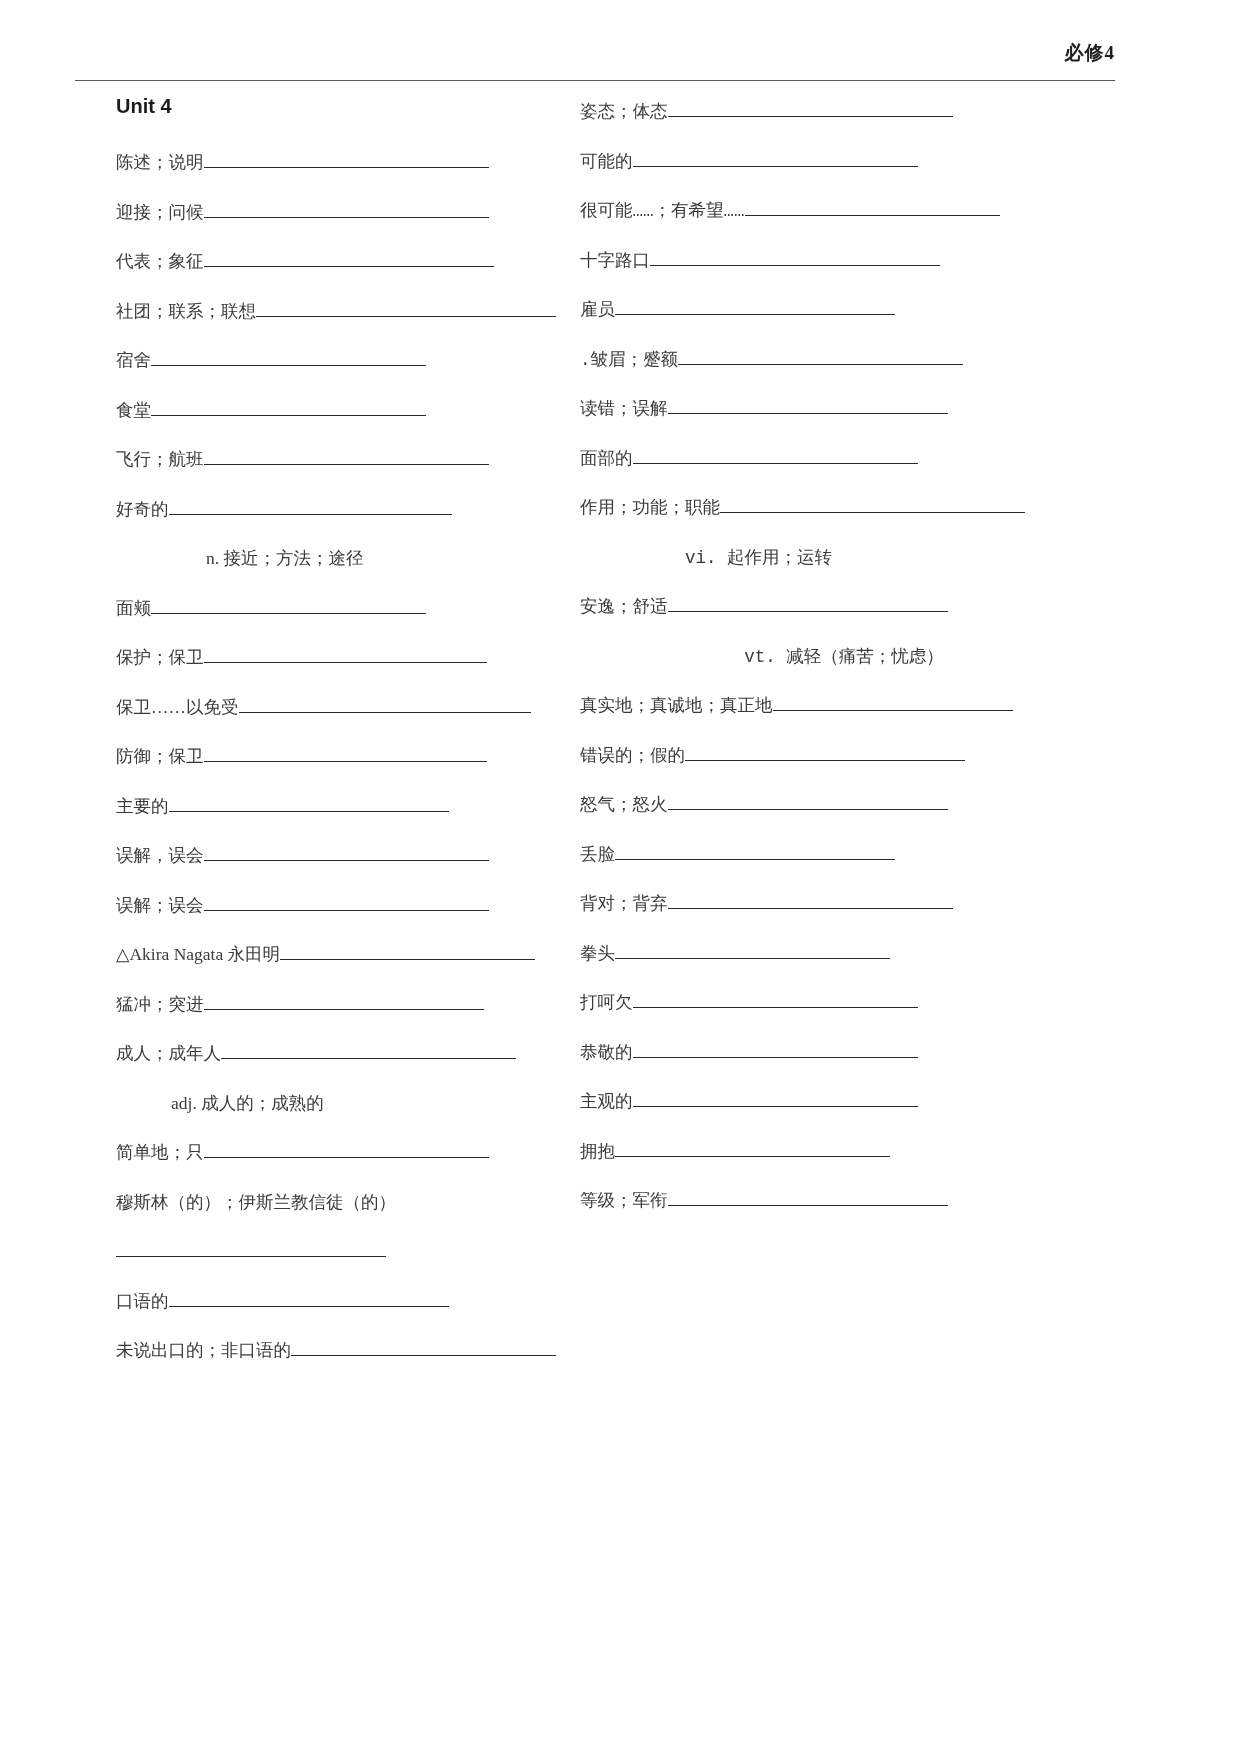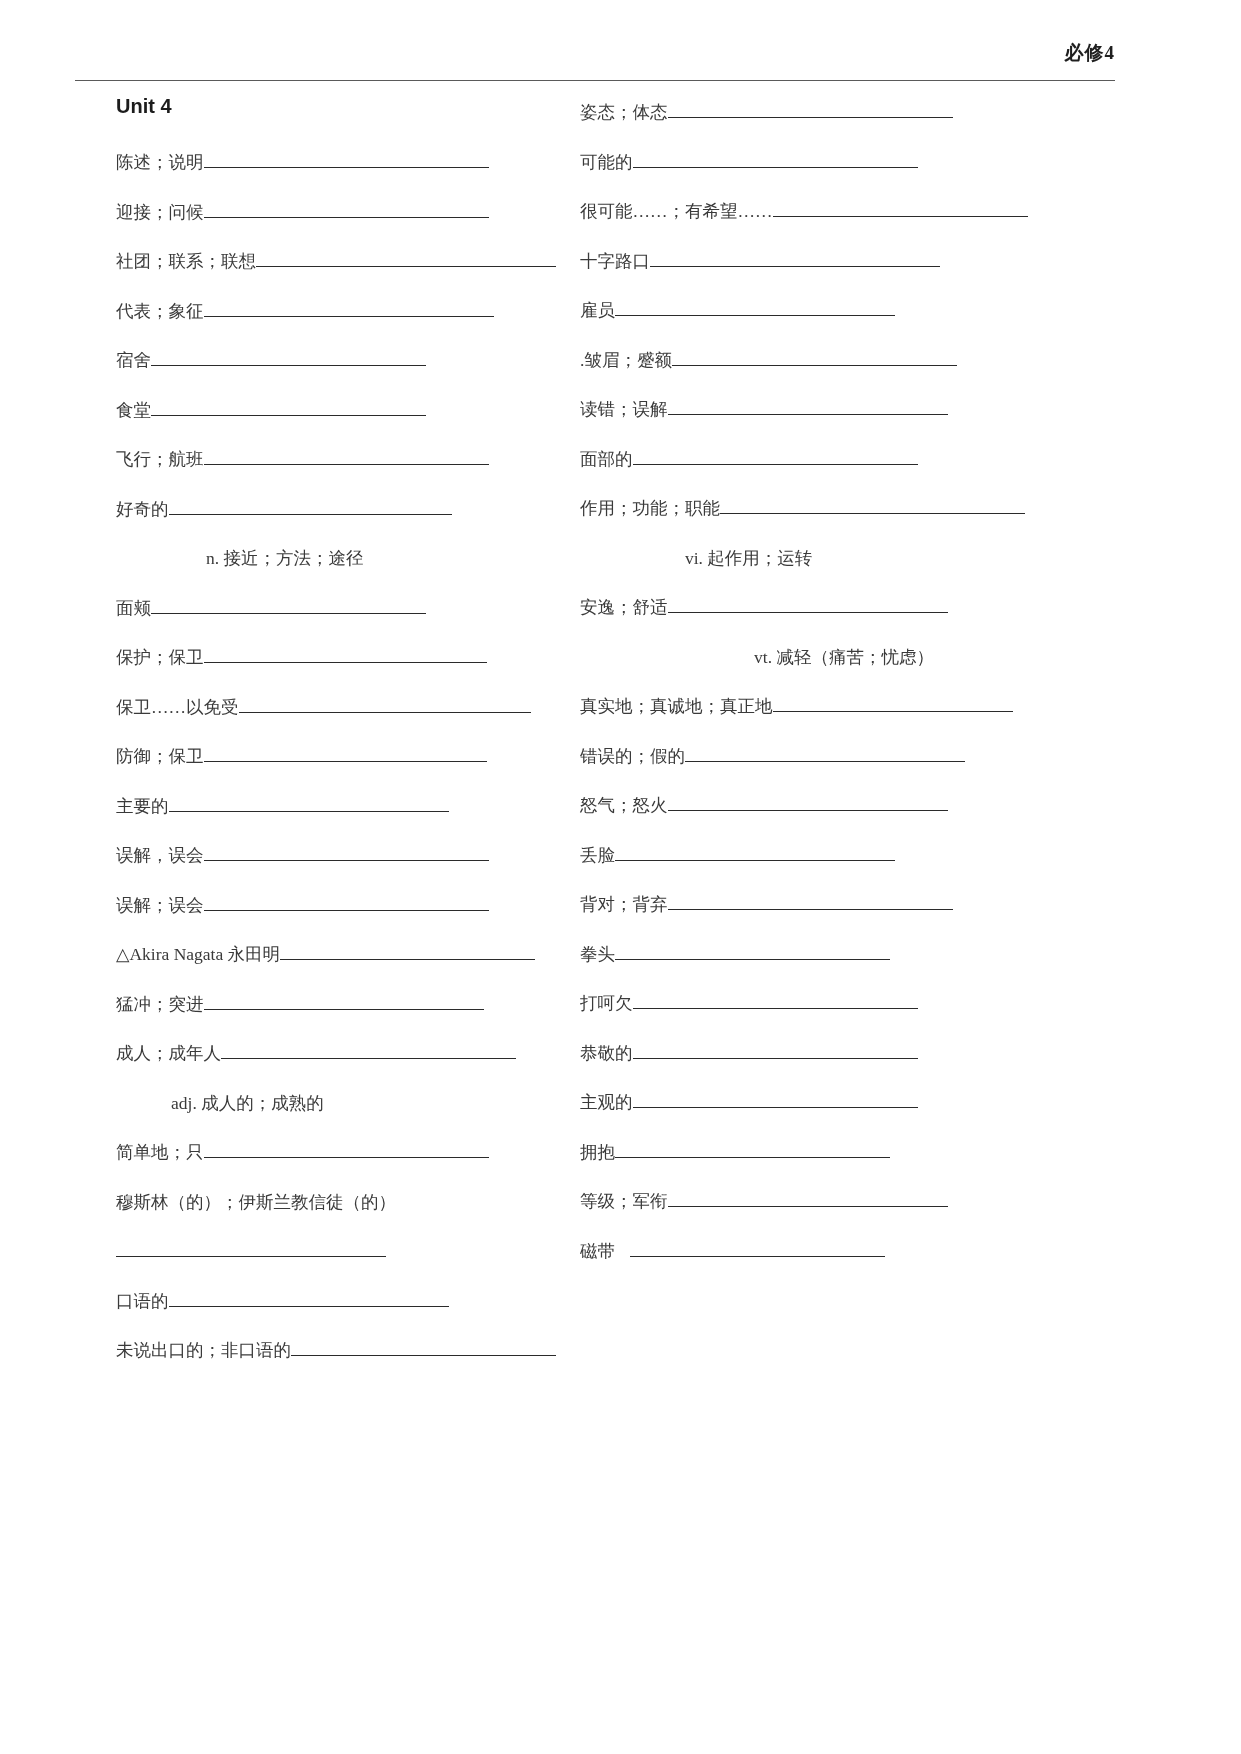--- a/index.html
+++ b/index.html
@@ -30,21 +30,21 @@
   }
   .header-rule {
     border-bottom: 1.6px solid #5a5a5a;
     width: 100%;
     height: 0;
   }
   .col {
     position: absolute;
   }
   .col-left  { left: 75px;  top: 86px;  width: 480px; margin-left: 41px; }
-  .col-right { left: 580px; top: 88px;  width: 480px; }
+  .col-right { left: 580px; top: 88px;  width: 480px; font-family: Liberation Mono, monospace; }
   .unit-heading {
     font-family: "Liberation Sans", sans-serif;
     font-weight: bold;
     font-size: 20px;
     color: #1c1c1c;
     height: 52px;
     line-height: 40px;
   }
   .row {
     height: 49.5px;
@@ -69,22 +69,22 @@
 
   <div class="doc-header">
     <div class="doc-title">必修4</div>
     <div class="header-rule"></div>
   </div>
 
   <div class="col col-left">
     <div class="unit-heading">Unit 4</div>
   <div class="row"><span class="zh">陈述；说明</span><span class="blank" style="width: 285px;"></span></div>
       <div class="row"><span class="zh">迎接；问候</span><span class="blank" style="width: 285px;"></span></div>
+      <div class="row"><span class="zh">代表；象征</span><span class="blank" style="width: 290px;"></span></div>
       <div class="row"><span class="zh">社团；联系；联想</span><span class="blank" style="width: 300px;"></span></div>
-      <div class="row"><span class="zh">代表；象征</span><span class="blank" style="width: 290px;"></span></div>
       <div class="row"><span class="zh">宿舍</span><span class="blank" style="width: 275px;"></span></div>
       <div class="row"><span class="zh">食堂</span><span class="blank" style="width: 275px;"></span></div>
       <div class="row"><span class="zh">飞行；航班</span><span class="blank" style="width: 285px;"></span></div>
       <div class="row"><span class="zh">好奇的</span><span class="blank" style="width: 283px;"></span></div>
       <div class="row" style="padding-left: 90px;"><span class="zh">n. 接近；方法；途径</span></div>
       <div class="row"><span class="zh">面颊</span><span class="blank" style="width: 275px;"></span></div>
       <div class="row"><span class="zh">保护；保卫</span><span class="blank" style="width: 283px;"></span></div>
       <div class="row"><span class="zh">保卫……以免受</span><span class="blank" style="width: 292px;"></span></div>
       <div class="row"><span class="zh">防御；保卫</span><span class="blank" style="width: 283px;"></span></div>
       <div class="row"><span class="zh">主要的</span><span class="blank" style="width: 280px;"></span></div>
@@ -118,16 +118,15 @@
       <div class="row"><span class="zh">错误的；假的</span><span class="blank" style="width: 280px;"></span></div>
       <div class="row"><span class="zh">怒气；怒火</span><span class="blank" style="width: 280px;"></span></div>
       <div class="row"><span class="zh">丢脸</span><span class="blank" style="width: 280px;"></span></div>
       <div class="row"><span class="zh">背对；背弃</span><span class="blank" style="width: 285px;"></span></div>
       <div class="row"><span class="zh">拳头</span><span class="blank" style="width: 275px;"></span></div>
       <div class="row"><span class="zh">打呵欠</span><span class="blank" style="width: 285px;"></span></div>
       <div class="row"><span class="zh">恭敬的</span><span class="blank" style="width: 285px;"></span></div>
       <div class="row"><span class="zh">主观的</span><span class="blank" style="width: 285px;"></span></div>
       <div class="row"><span class="zh">拥抱</span><span class="blank" style="width: 275px;"></span></div>
       <div class="row"><span class="zh">等级；军衔</span><span class="blank" style="width: 280px;"></span></div>
-      <div class="row"><span class="zh">磁带</span><span class="blank" style="width: 255px; margin-left: 15px;"></span></div>
     </div>
 
 </div>
 
 </body></html>

